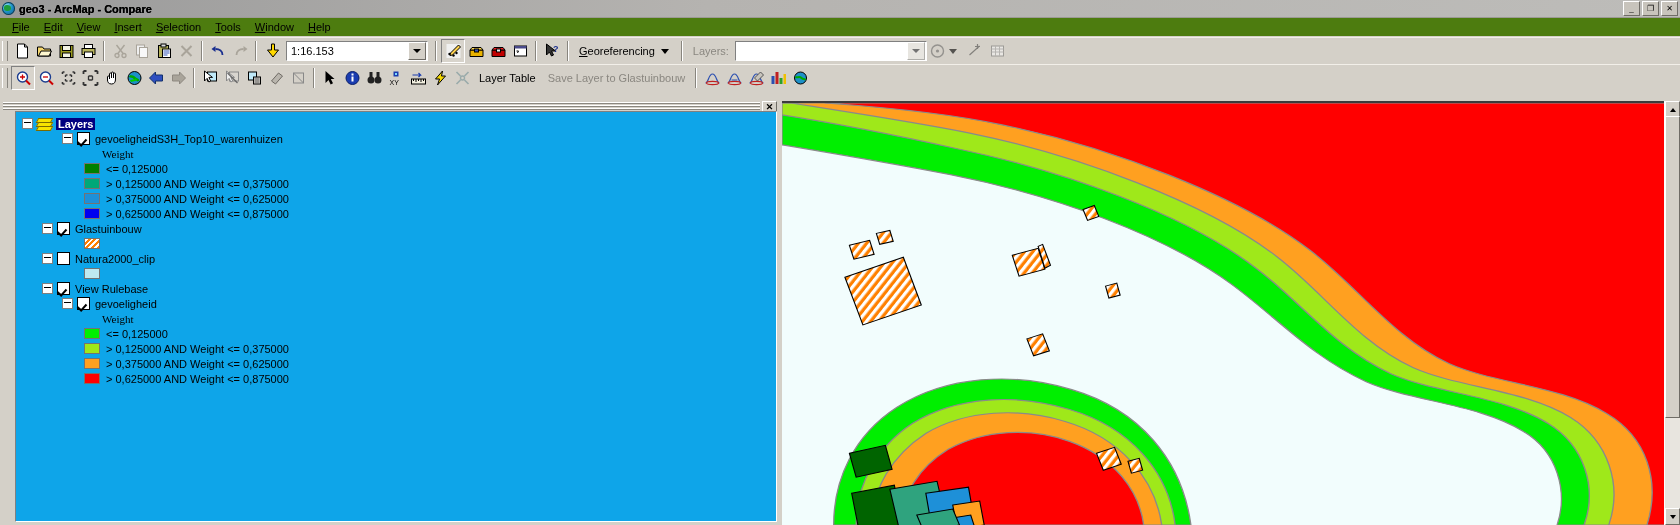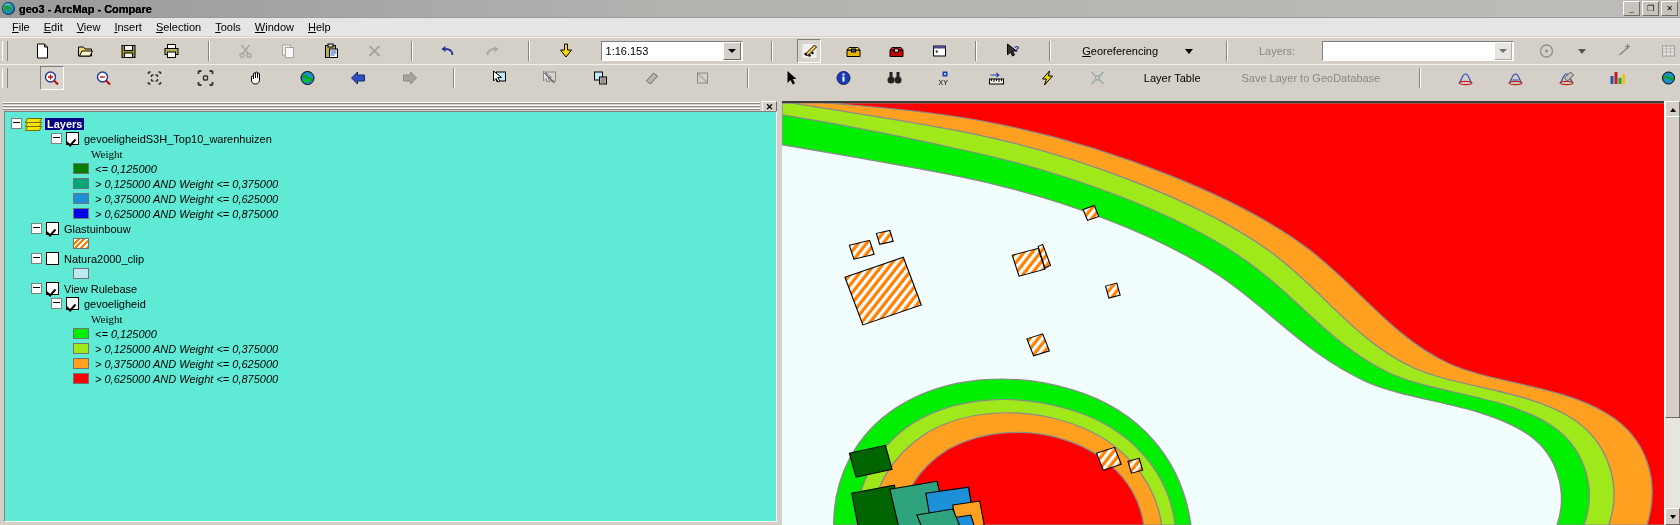--- a/index.html
+++ b/index.html
@@ -36,33 +36,32 @@
   .winbtns{position:absolute;right:2px;top:1px;display:flex;gap:2px;}
   .winbtn{
     width:15px;height:13px;background:#c8c4bc;border:1px solid;
     border-color:#ffffff #6f6c66 #6f6c66 #ffffff;
     display:flex;align-items:center;justify-content:center;
     font-size:8px;line-height:1;color:#000;font-family:"Liberation Sans",sans-serif;
   }
 
   
   .menubar{
-    height:18px;background:#e5e5e5;display:flex;align-items:center;
+    height:18px;background:#4d7c0f;display:flex;align-items:center;
     padding-left:5px;border-bottom:1px solid #d4d0c8;
   }
   .menu-item{
     padding:2px 7px;font-size:11px;color:#000;cursor:default;
   }
   .menu-item u{text-decoration:underline;}
 
   
   .tbrow{
     height:26px;background:#d4d0c8;display:flex;align-items:center;
     border-top:1px solid #f2efe9;
-    justify-content:space-between;
   }
   .grip{
     width:4px;height:20px;margin:0 3px 0 2px;flex:0 0 auto;
     border-left:1px solid #ffffff;border-right:1px solid #88857e;
   }
   .tbtn{
     width:22px;height:22px;display:flex;align-items:center;justify-content:center;
     position:relative;flex:0 0 auto;
   }
   .tbtn.sunken{border:1px solid;border-color:#808080 #fff #fff #808080;background:#d8d4cc;}
@@ -110,23 +109,23 @@
     border-bottom:1px solid #d4d0c8;
   }
   .toc-handle .bars{position:absolute;left:3px;right:20px;top:1px;height:6px;}
   .toc-handle .bars div{height:1px;background:#fff;border-bottom:1px solid #8a8780;margin-bottom:1px;}
   .toc-close{
     position:absolute;right:3px;top:0px;width:13px;height:12px;
     background:#d4d0c8;border:1px solid;border-color:#fff #6f6c66 #6f6c66 #fff;
     font-size:9px;line-height:10px;text-align:center;color:#000;font-weight:bold;
   }
   .toc{
-    flex:1;background:#5eead4;border:1px solid;
+    flex:1;background:#0ea5e9;border:1px solid;
     border-color:#808080 #fff #fff #808080;
-    margin:0 3px 3px 4px;overflow:hidden;position:relative;
+    margin:0 3px 3px 15px;overflow:hidden;position:relative;
     padding:4px 0 0 6px;
   }
 
   .trow{display:flex;align-items:center;height:15px;white-space:nowrap;}
   .plus{
     width:9px;height:9px;border:1px solid #7f7f7f;background:#fff;
     position:relative;flex:0 0 auto;margin-right:4px;
   }
   .plus:before{
     content:"";position:absolute;left:1px;right:1px;top:3px;height:1px;background:#000;
@@ -150,21 +149,21 @@
   .swatch{
     width:14px;height:9px;border:1px solid #737373;flex:0 0 auto;margin-right:6px;
   }
   .swatch.hatch{
     background-image:repeating-linear-gradient(-45deg,#ff8000 0 2px,#ffffff 2px 4px);
     background-color:#ff8000;
   }
   .indent1{padding-left:20px;}
   .indent2{padding-left:40px;}
   .indent3{padding-left:80px;font-family:Liberation Serif, serif;}
-  .indent3b{padding-left:62px;font-style:italic;}
+  .indent3b{padding-left:62px;}
 
   
   .mapzone{flex:1;position:relative;background:#d4d0c8;}
   .maparea{
     position:absolute;left:2px;top:0px;right:15px;bottom:0;
     background:#f2fdfd;overflow:hidden;border-top:2px solid #3c3c3c;
   }
   .vscroll{
     position:absolute;right:0;top:0;bottom:0;width:15px;background:#d4d0c8;
     border-left:1px solid #fff;
@@ -496,21 +495,21 @@
         </svg>
     </div>
     <div class="tbtn">
       <svg class="ic" viewBox="0 0 16 16">
           <path d="M2 2l4 4M14 2l-4 4M2 14l4-4M14 14l-4-4" stroke="#9aa" stroke-width="1.6"></path>
           <circle cx="8" cy="8" r="2" fill="none" stroke="#9aa" stroke-width="1.4"></circle>
         </svg>
     </div>
 
     <div class="tlabel">Layer Table</div>
-    <div class="tlabel dim">Save Layer to GeoDatabase</div>
+    <div class="tlabel dim">Save Layer to Glastuinbouw</div>
 
     <div class="sep"></div>
 
     <div class="tbtn">
       <svg class="ic" viewBox="0 0 16 16">
           <path d="M1 13c3 0 3-9 7-9s4 9 7 9" fill="none" stroke="#2b4fb0" stroke-width="1.2"></path>
           <ellipse cx="8" cy="13" rx="6" ry="1.6" fill="none" stroke="#c02020" stroke-width="1.2"></ellipse>
         </svg>
     </div>
     <div class="tbtn">

